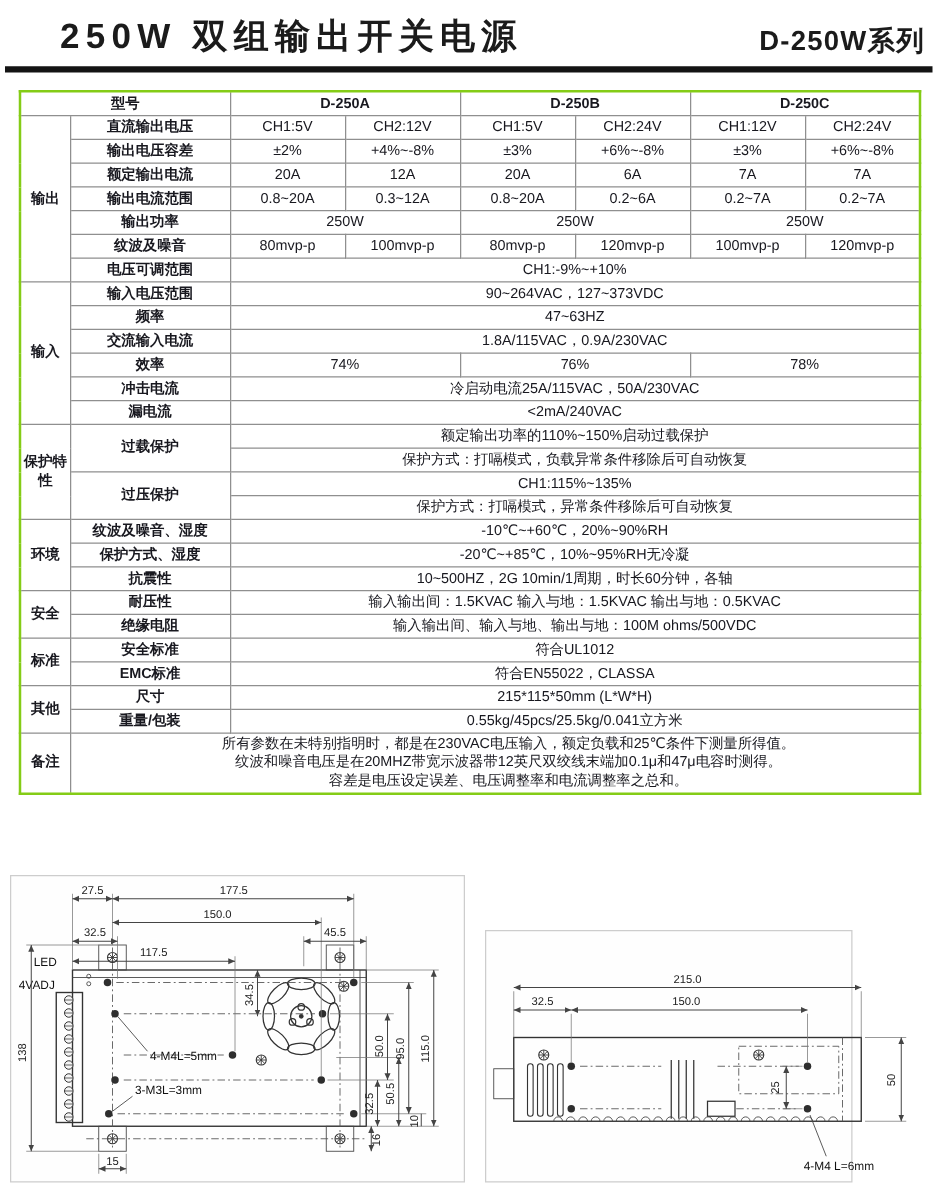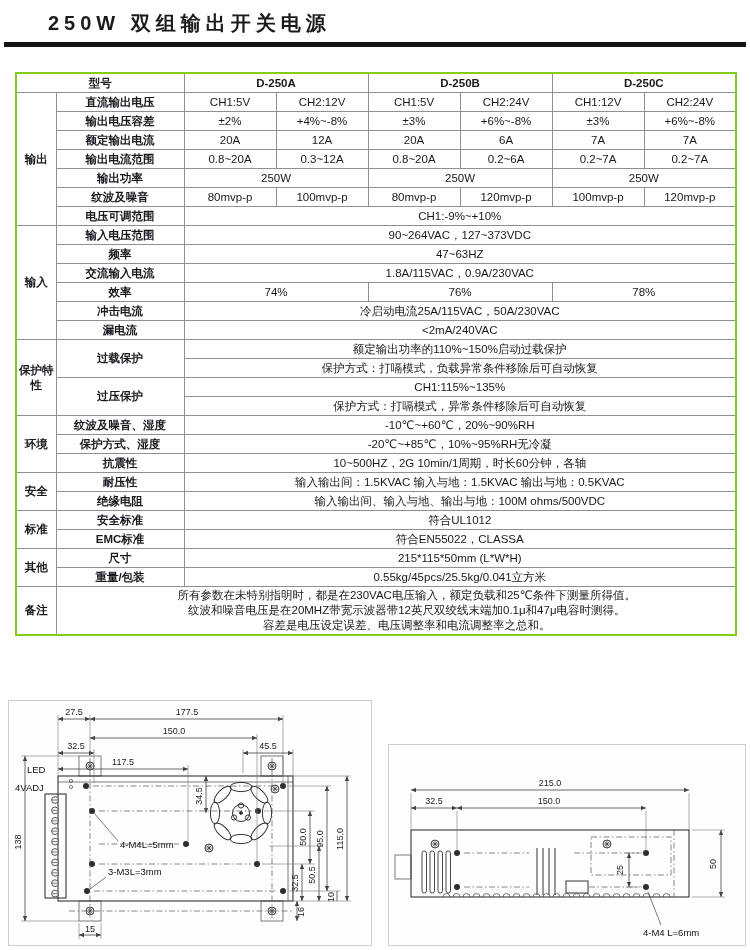--- a/index.html
+++ b/index.html
@@ -1,53 +1,54 @@
 <!DOCTYPE html>
 <html><head>
 <meta charset="utf-8">
 <style>
   html,body{margin:0;padding:0;background:#fff;}
   body{width:750px;height:950px;position:relative;font-family:"Liberation Sans","DejaVu Sans",sans-serif;color:#1b1b1b;overflow:hidden;}
 
   
   .hdr{position:absolute;left:4px;top:0;width:742px;display:flex;justify-content:space-between;align-items:flex-end;
        padding:10px 6px 5px 44px;box-sizing:border-box;border-bottom:5px solid #141414;}
-  .hdr .t1{font-size:20px;font-weight:bold;letter-spacing:5px;}
+  .hdr .t1{font-size:28px;font-weight:bold;letter-spacing:5px;}
   .hdr .t2{font-size:22px;font-weight:bold;letter-spacing:1px;}
 
   
   table.spec{position:absolute;left:15px;top:72px;width:720px;border-collapse:collapse;table-layout:fixed;}
   table.spec td{border:1px solid #8f8f8f;font-size:11.5px;color:#18181f;text-align:center;
                 padding:1px 2px;height:16px;line-height:1.3;overflow:hidden;}
   table.spec{border:2px solid #84cc16;}
   tr.group-first td{border-top:1.5px solid #5f5f5f;}
   td.grp{font-weight:bold;font-size:12px;margin-top:15px;}
   td.lbl{font-weight:bold;}
   td.val{font-weight:normal;}
   td.remark{line-height:19px;}
   td.remark div{white-space:nowrap;padding-left:22px;}
 
   
   .panel{position:absolute;background:#fefefe;border:1px solid #cdcdcd;box-sizing:border-box;}
   #pLeft{left:8px;top:700px;width:364px;height:246px;}
-  #pRight{left:388px;top:744px;width:358px;height:202px;}
+  #pRight{left:388px;top:744px;width:294px;height:202px;}
   svg{display:block;}
   .solid{stroke:#333;stroke-width:1.1;fill:none;}
   .thin{stroke:#444;stroke-width:.7;fill:none;}
   .dim{stroke:#444;stroke-width:.8;fill:none;}
   .ext{stroke:#777;stroke-width:.6;fill:none;}
   .dash{stroke:#555;stroke-width:.7;fill:none;stroke-dasharray:6 2.5 1.5 2.5;}
   .dtx{font-size:9px;fill:#222;}
   .ltx{font-size:9.5px;fill:#111;}
 </style>
 </head>
 <body>
 
 <div class="hdr">
   <span class="t1">250W 双组输出开关电源</span>
+  <span class="t2">D-250W系列</span>
 </div>
 
 <table class="spec">
   <colgroup>
     <col style="width:40px">
       <col style="width:128px">
     <col style="width:92px">
       <col style="width:92px">
       <col style="width:92px">
     <col style="width:92px">

